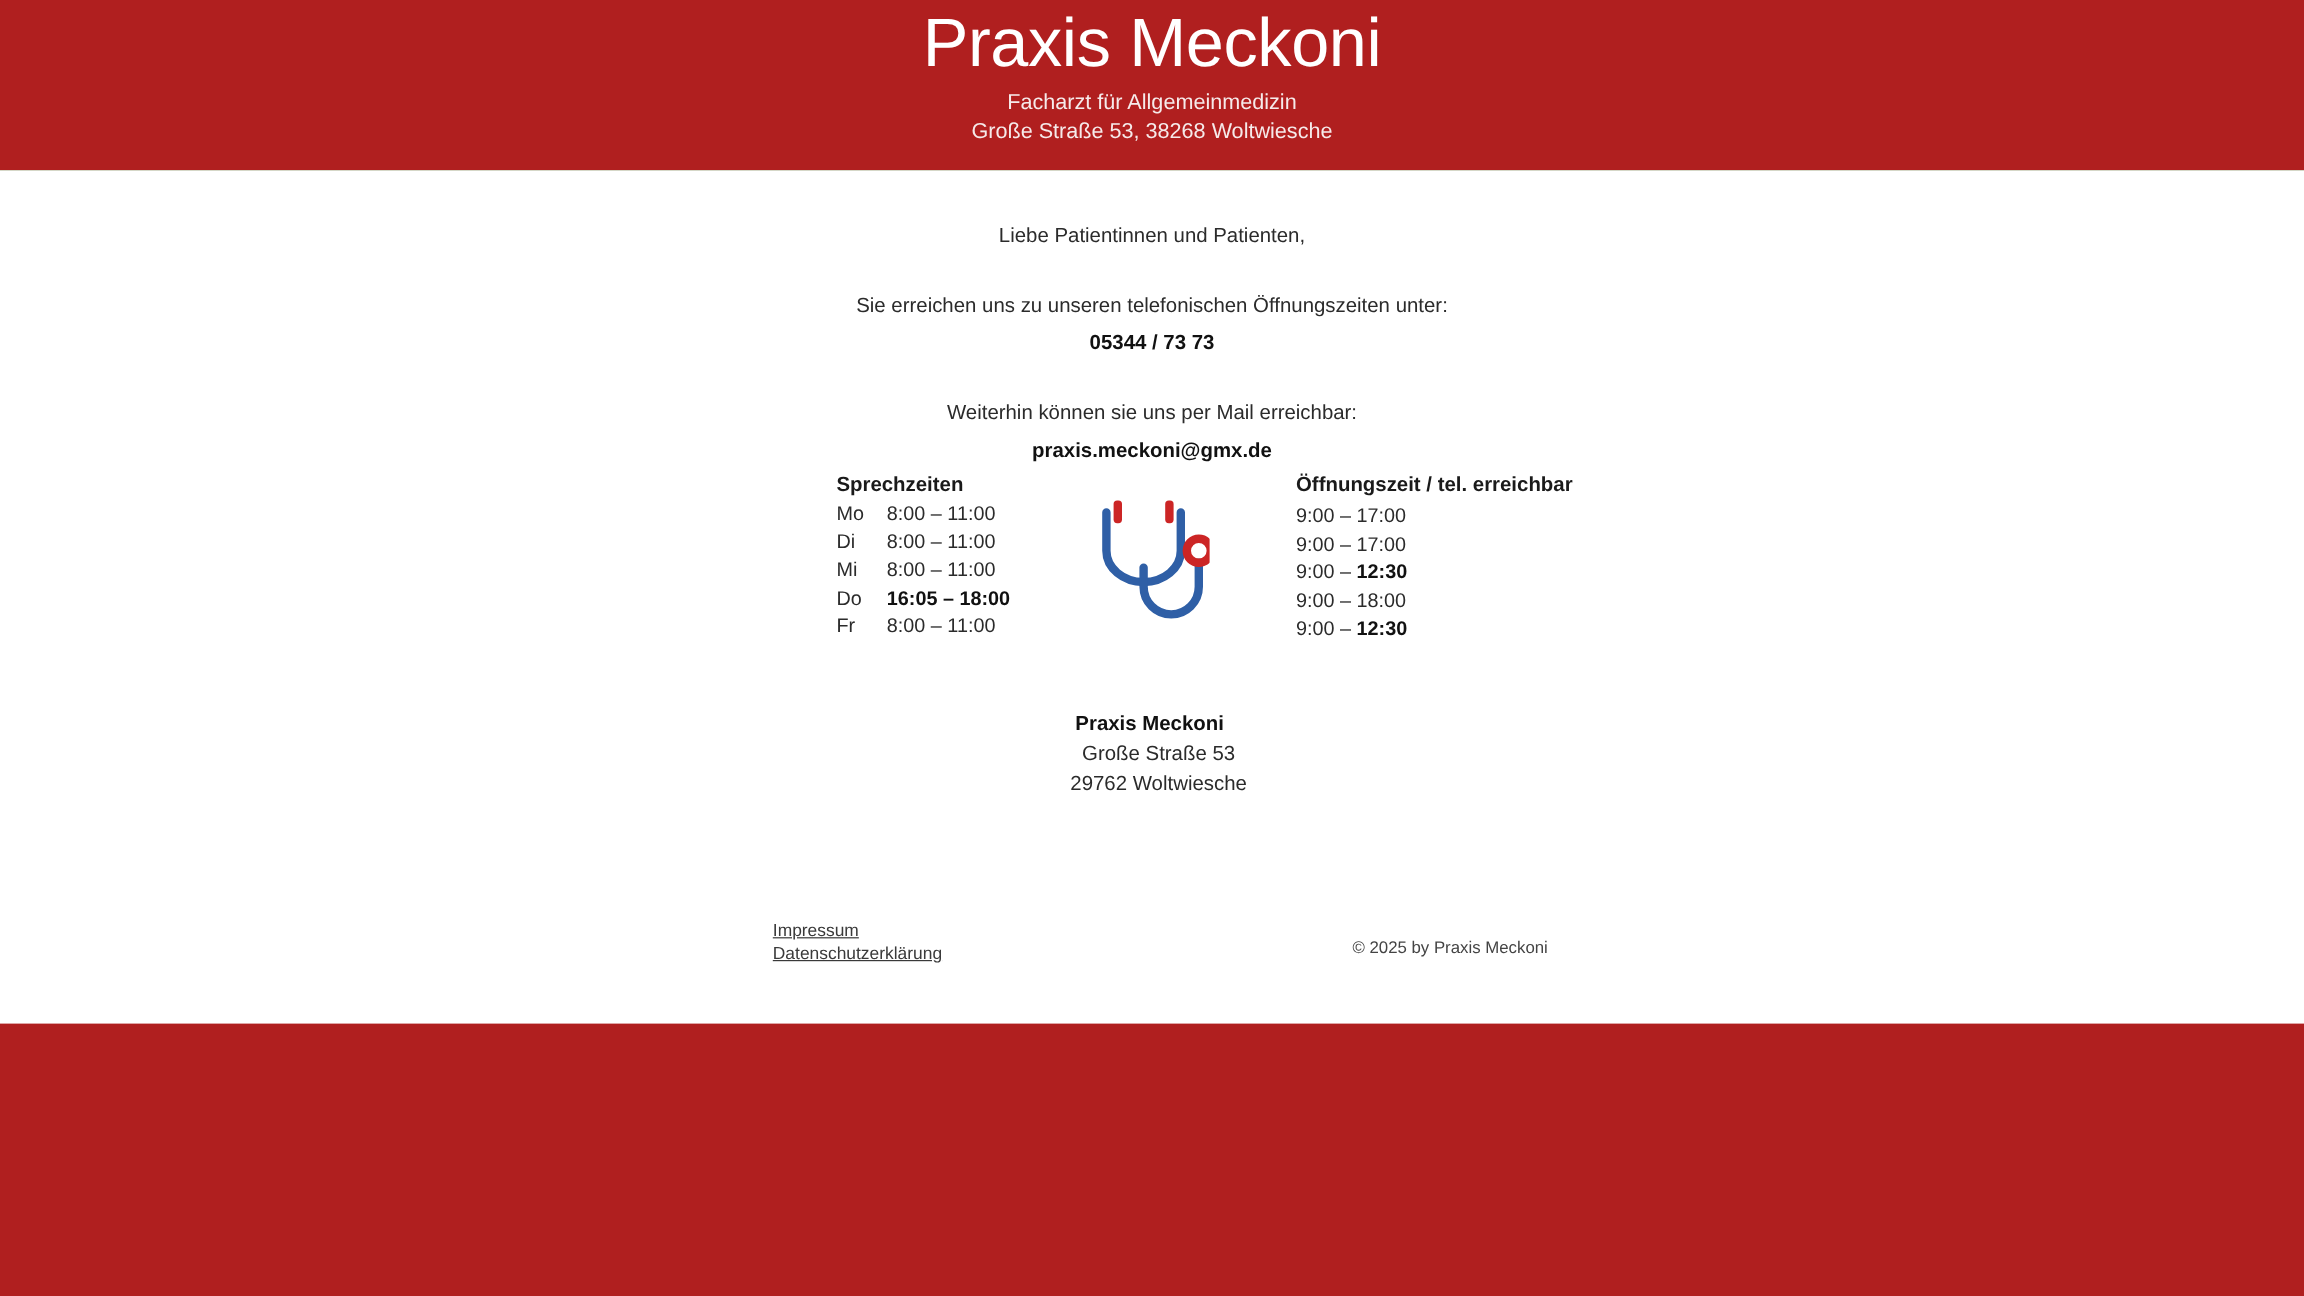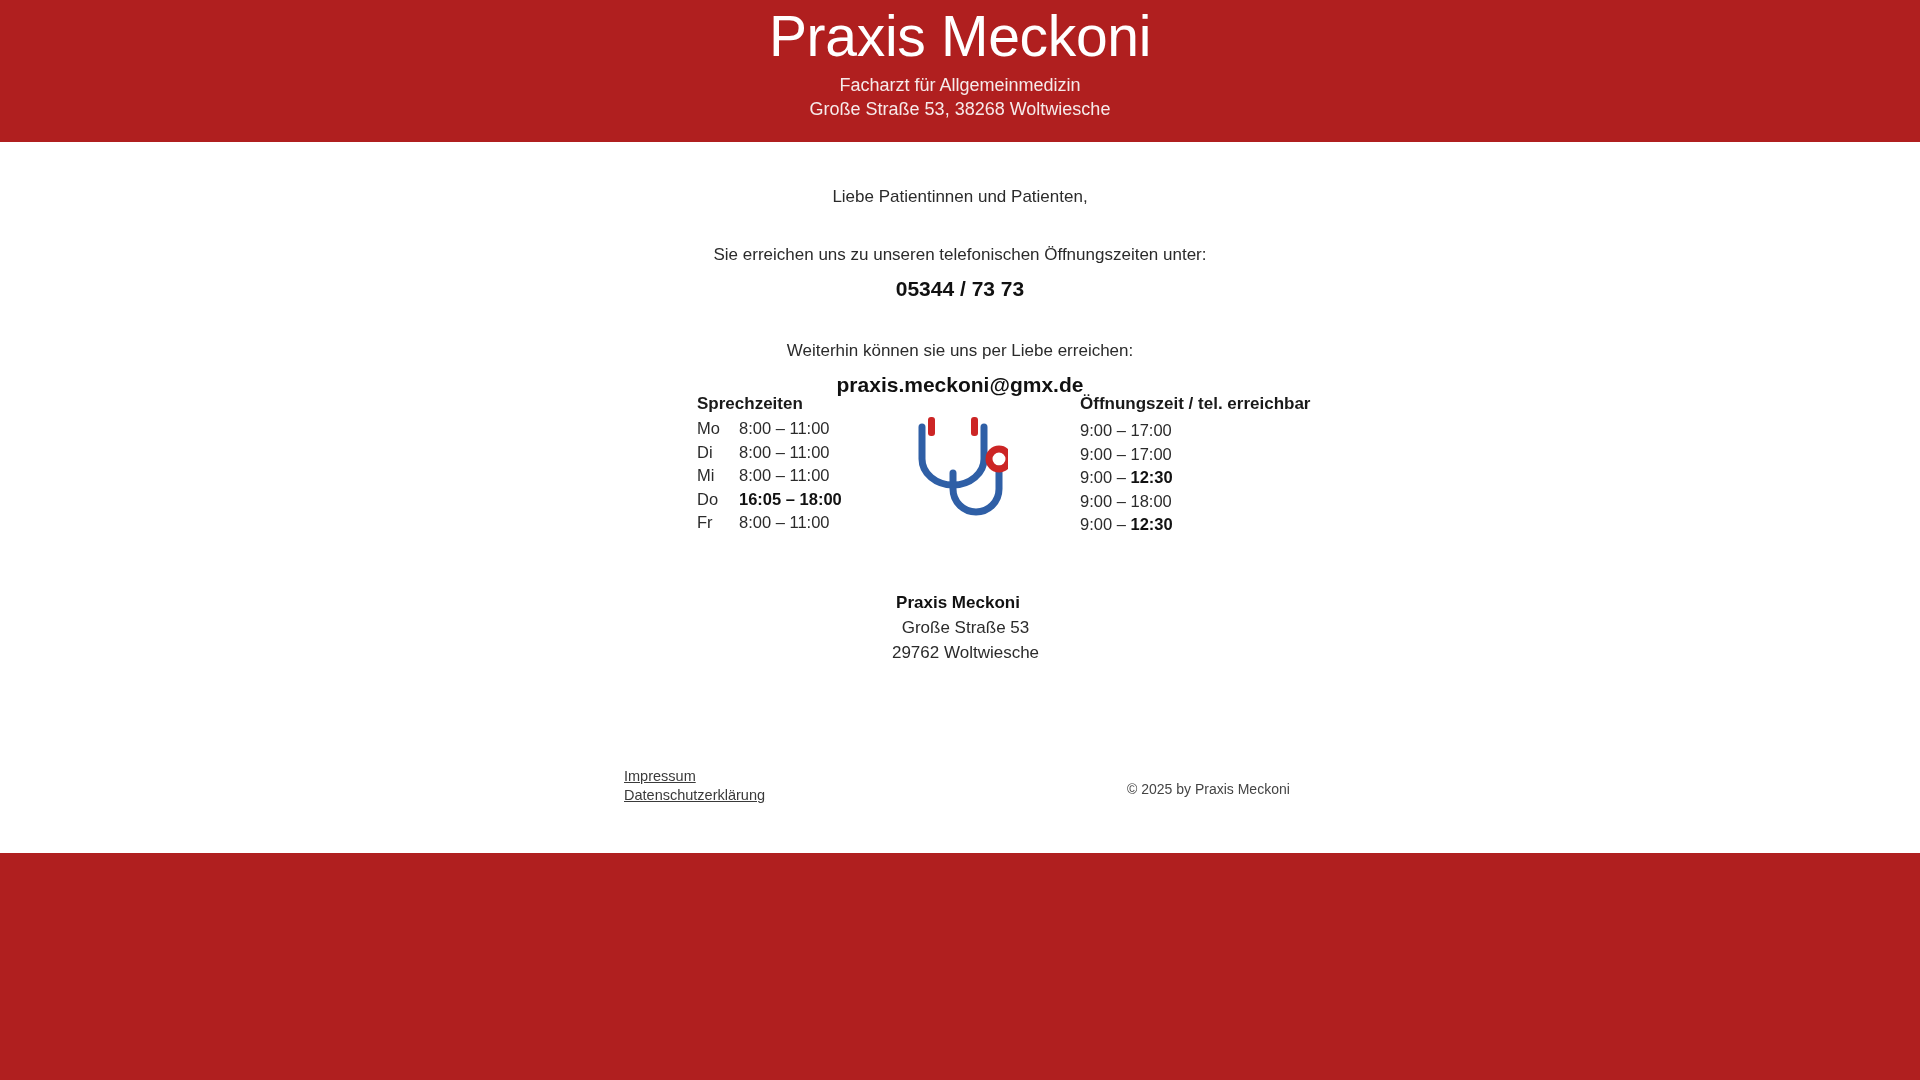--- a/index.html
+++ b/index.html
@@ -82,21 +82,21 @@
     margin-top: 32px;
   }
 
   .intro-line {
     font-size: 17px;
     line-height: 1.5;
     color: #2b2b2b;
   }
 
   .intro-strong {
-    font-size: 21px;
+    font-size: 17px;
     line-height: 1.6;
     font-weight: bold;
     color: #111111;
     margin-top: 5px;
   }
 
   
   .hours-wrap {
     position: absolute;
     left: 0;
@@ -201,21 +201,21 @@
   .footer {
     position: absolute;
     left: 0;
     top: 625px;
     width: 1920px;
     height: 86px;
   }
 
   .footer-links {
     position: absolute;
-    left: 624px;
+    left: 644px;
     top: 0;
   }
 
   .footer-link {
     display: block;
     font-size: 14.5px;
     line-height: 1.32;
     color: #3a3a3a;
     text-decoration: underline;
     cursor: pointer;
@@ -256,21 +256,21 @@
 
     <div class="intro">
       <div class="intro-greeting">Liebe Patientinnen und Patienten,</div>
 
       <div class="intro-block">
         <div class="intro-line">Sie erreichen uns zu unseren telefonischen Öffnungszeiten unter:</div>
         <div class="intro-strong">05344 / 73 73</div>
       </div>
 
       <div class="intro-block">
-        <div class="intro-line">Weiterhin können sie uns per Liebe erreichen:</div>
+        <div class="intro-line">Weiterhin können sie uns per Mail erreichbar:</div>
         <div class="intro-strong">praxis.meckoni@gmx.de</div>
       </div>
     </div>
 
     <div class="hours-wrap">
       <div class="hours-inner">
 
         <div class="col-sprechzeiten">
           <div class="col-head">Sprechzeiten</div>
           <div id="sprechzeiten-rows">

